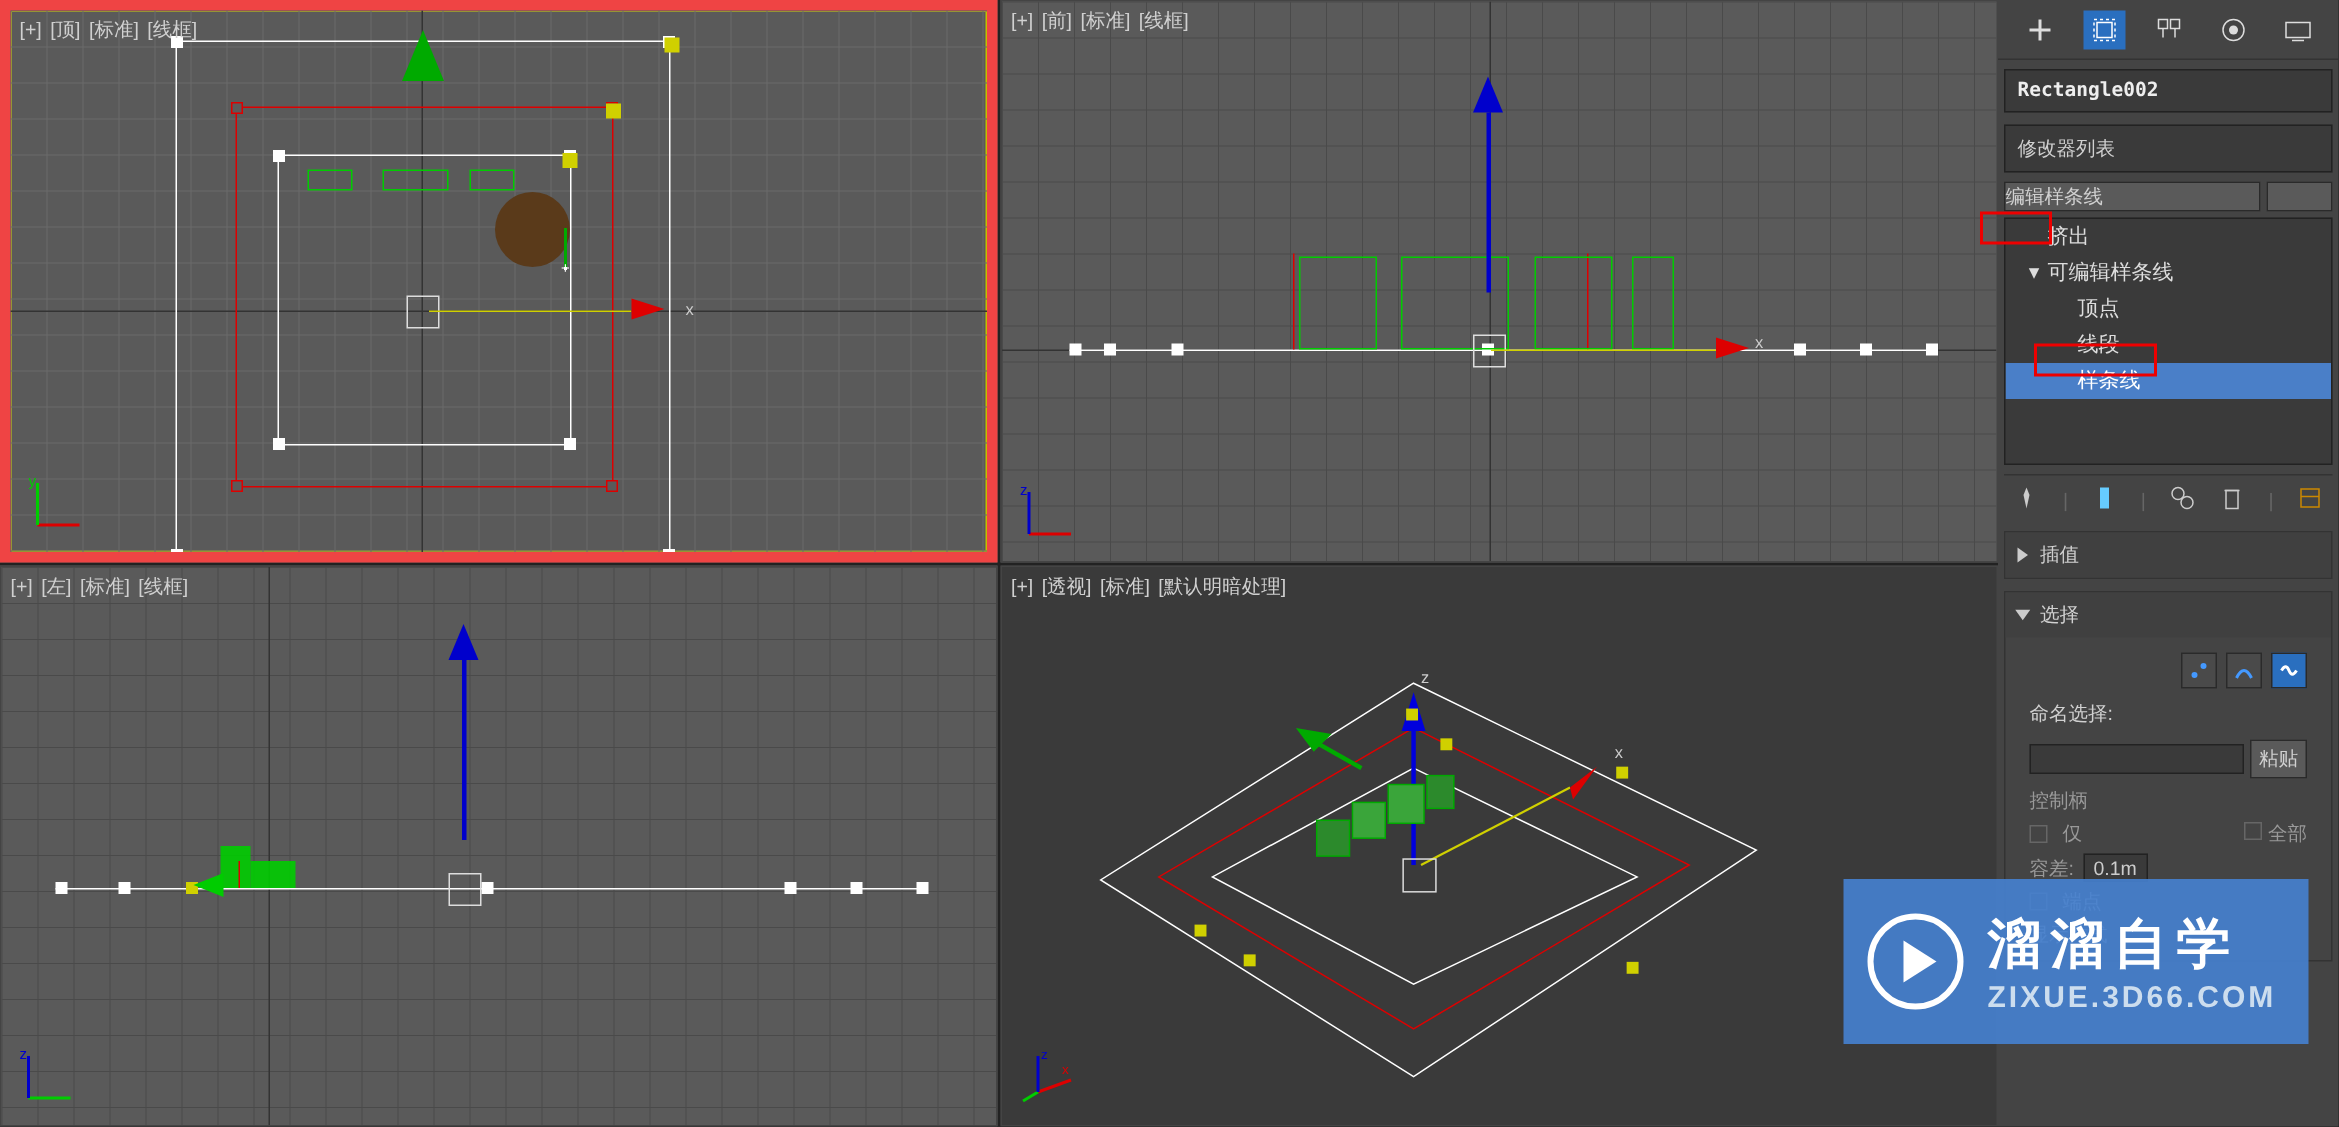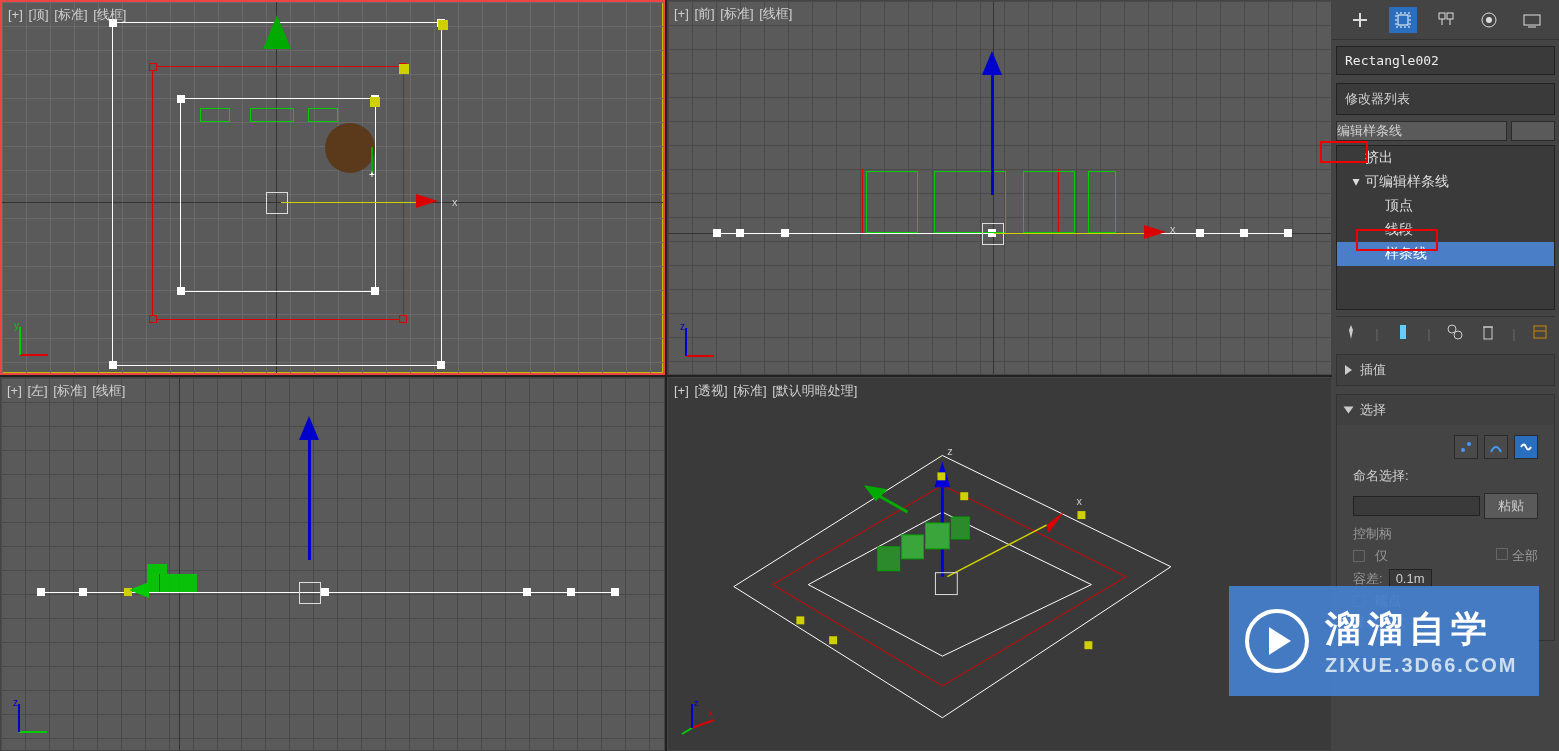--- a/index.html
+++ b/index.html
@@ -20,21 +20,21 @@
     grid-template-rows: 1fr 1fr;
     gap: 2px;
     background: #222;
   }
   .viewport {
     position: relative;
     background: #5a5a5a;
     border: 1px solid #444;
     overflow: hidden;
   }
-  .viewport.active { border: 2px solid #ef4444; box-shadow: inset 0 0 0 1px #c0c000; }
+  .viewport.active { border: 7px solid #ef4444; box-shadow: inset 0 0 0 1px #c0c000; }
   .viewport-label {
     position: absolute;
     top: 4px; left: 6px;
     font-size: 13px;
     color: #d0d0d0;
     z-index: 5;
     pointer-events: none;
     font-weight: 400;
   }
   .viewport-label span { margin-right: 2px; }
@@ -117,20 +117,21 @@
     color:#ddd;
   }
   .cp-tab svg { width:20px; height:20px; }
   .obj-name {
     background:#3a3a3a;
     border:1px solid #222;
     margin:6px 4px 4px 4px;
     padding:6px 8px;
     color:#eee;
     font-family: Consolas, monospace;
+    font-weight: bold;
   }
   .mod-list-btn {
     background:#3a3a3a;
     border:1px solid #222;
     margin:4px 4px 6px 4px;
     padding:6px 8px;
     text-align:left;
   }
   .mod-btns-row { display:flex; gap:4px; padding:0 4px 4px 4px;}
   .mod-btn { flex:1; background:#5a5a5a; border:1px solid #2a2a2a; padding:0 0; }
@@ -178,21 +179,21 @@
   }
   .rollout-hdr .arrow { width:0;height:0; border-top:5px solid transparent; border-bottom:5px solid transparent; border-left:7px solid #ccc;}
   .rollout-hdr.open .arrow { transform:rotate(90deg); }
   .rollout-body { padding:6px 8px; }
   .sel-icons { display:flex; justify-content:flex-end; gap:6px; padding:4px 8px;}
   .sel-icon { width:24px;height:24px; background:#4a4a4a; border:1px solid #2a2a2a; display:flex;align-items:center;justify-content:center;}
   .sel-icon.active { background:#2a6fbf;}
   .named-row { display:flex; align-items:center; gap:4px; padding:4px 8px;}
   .named-label { flex:0 0 auto;}
   .named-input { flex:1; height:20px; background:#3a3a3a; border:1px solid #222;}
-  .paste-btn { width:54px; background:#5a5a5a; border:1px solid #2a2a2a; padding:3px 0; text-align:center;}
+  .paste-btn { width:38px; background:#5a5a5a; border:1px solid #2a2a2a; padding:3px 0; text-align:center;}
   .dim-row { display:flex; align-items:center; gap:6px; padding:2px 8px; color:#999;}
   .dim-row .val { background:#3a3a3a; border:1px solid #222; padding:1px 6px; min-width:40px; text-align:right; color:#ccc;}
   .watermark {
     position:absolute;
     right:20px; bottom:55px;
     width:310px; height:110px;
     background:rgba(70,130,210,0.9);
     display:flex; align-items:center; gap:16px; padding:0 16px;
     z-index:50;
     font-weight:bold;

